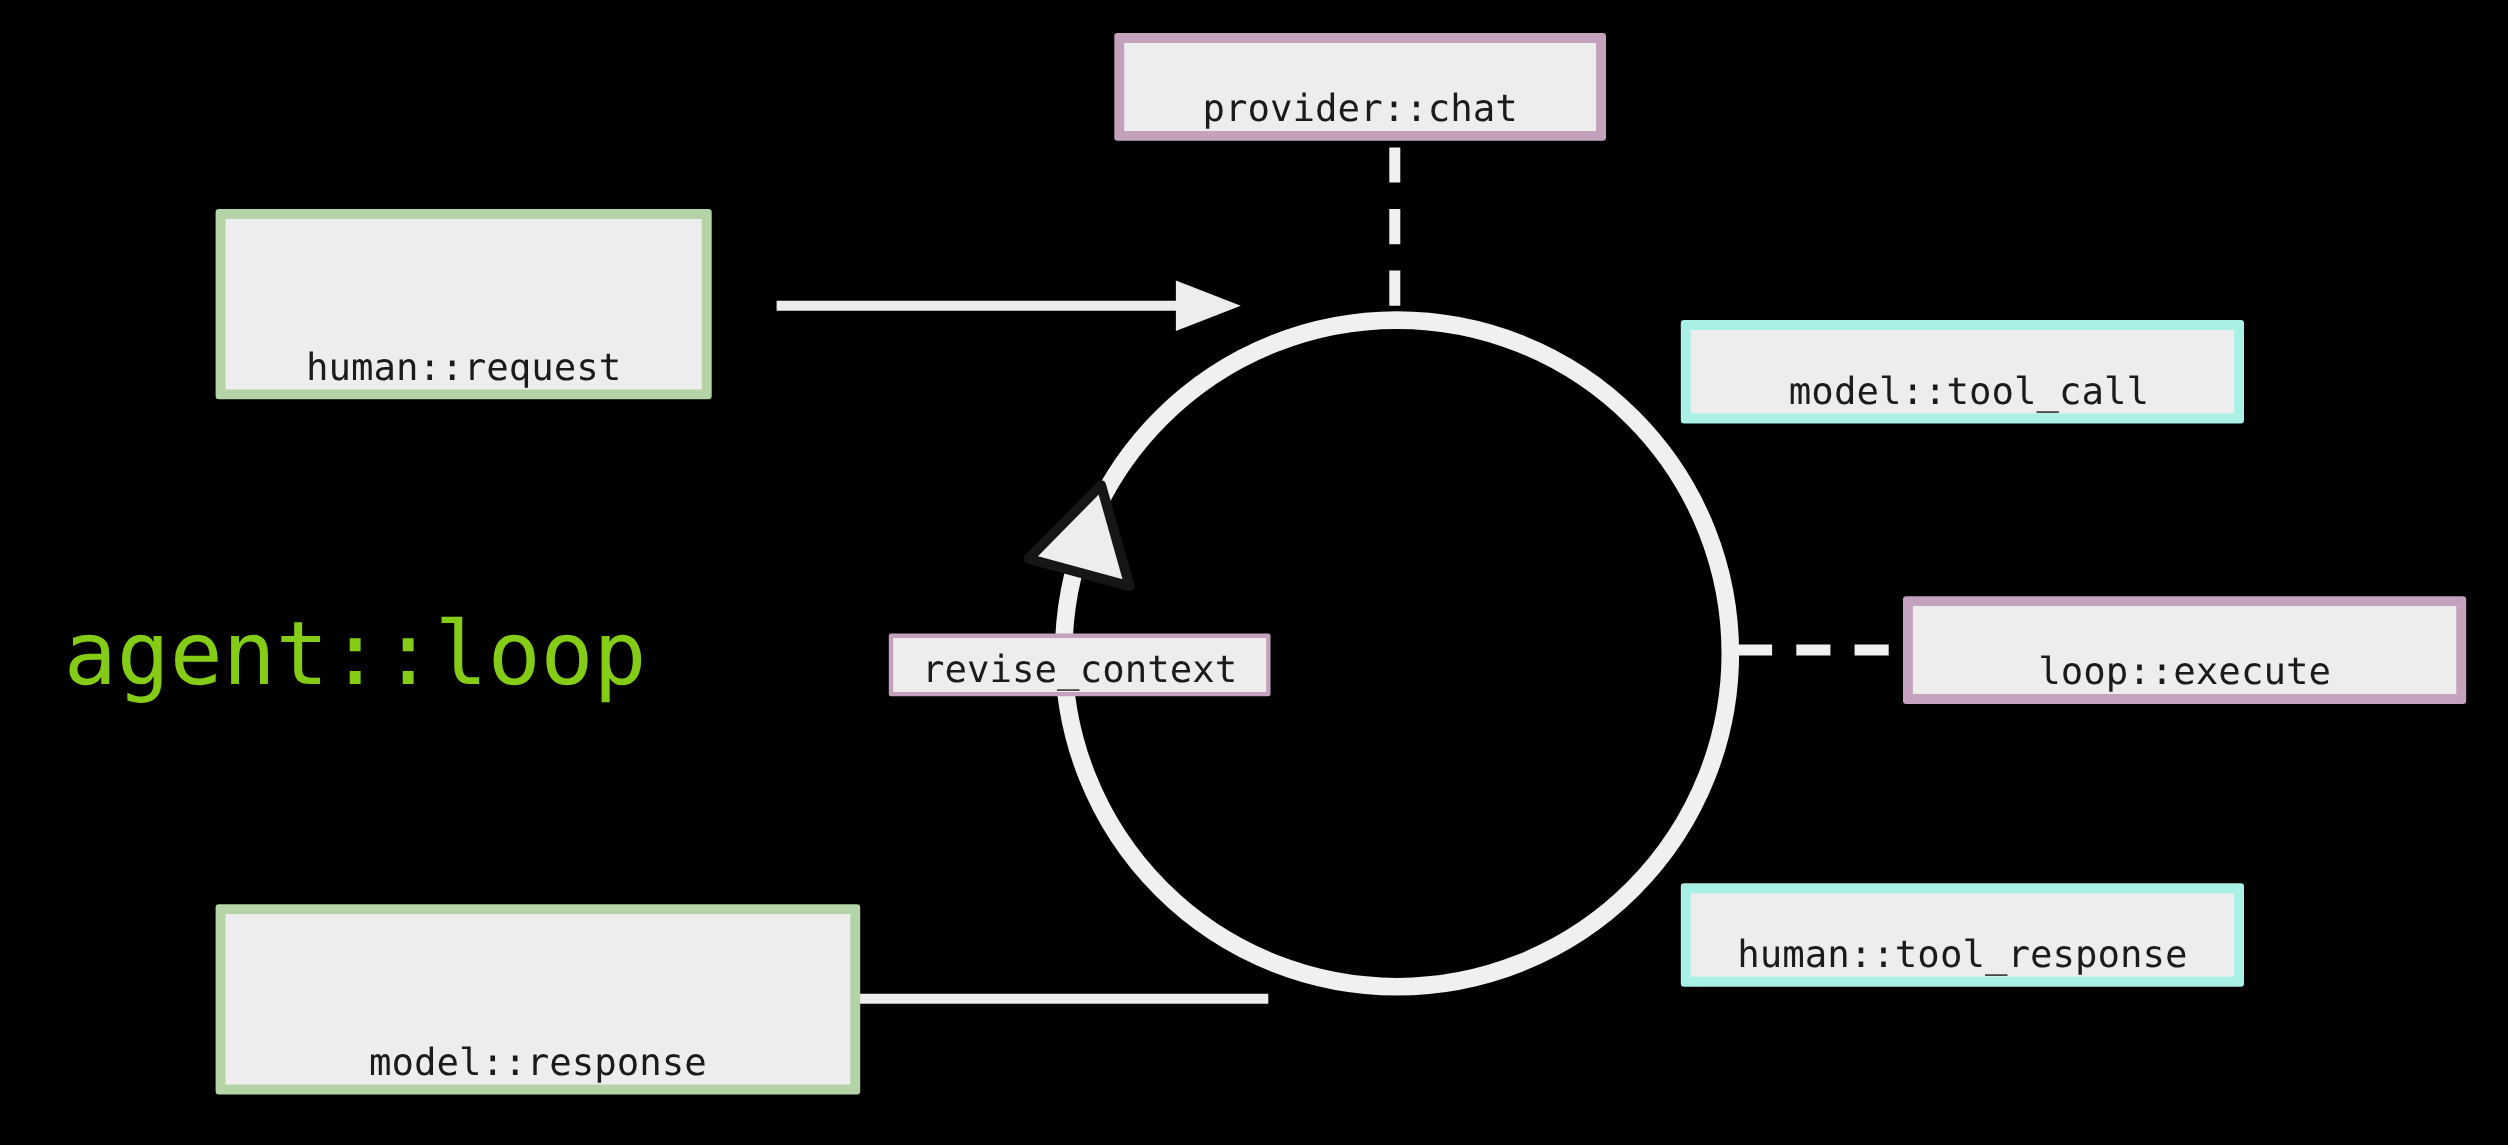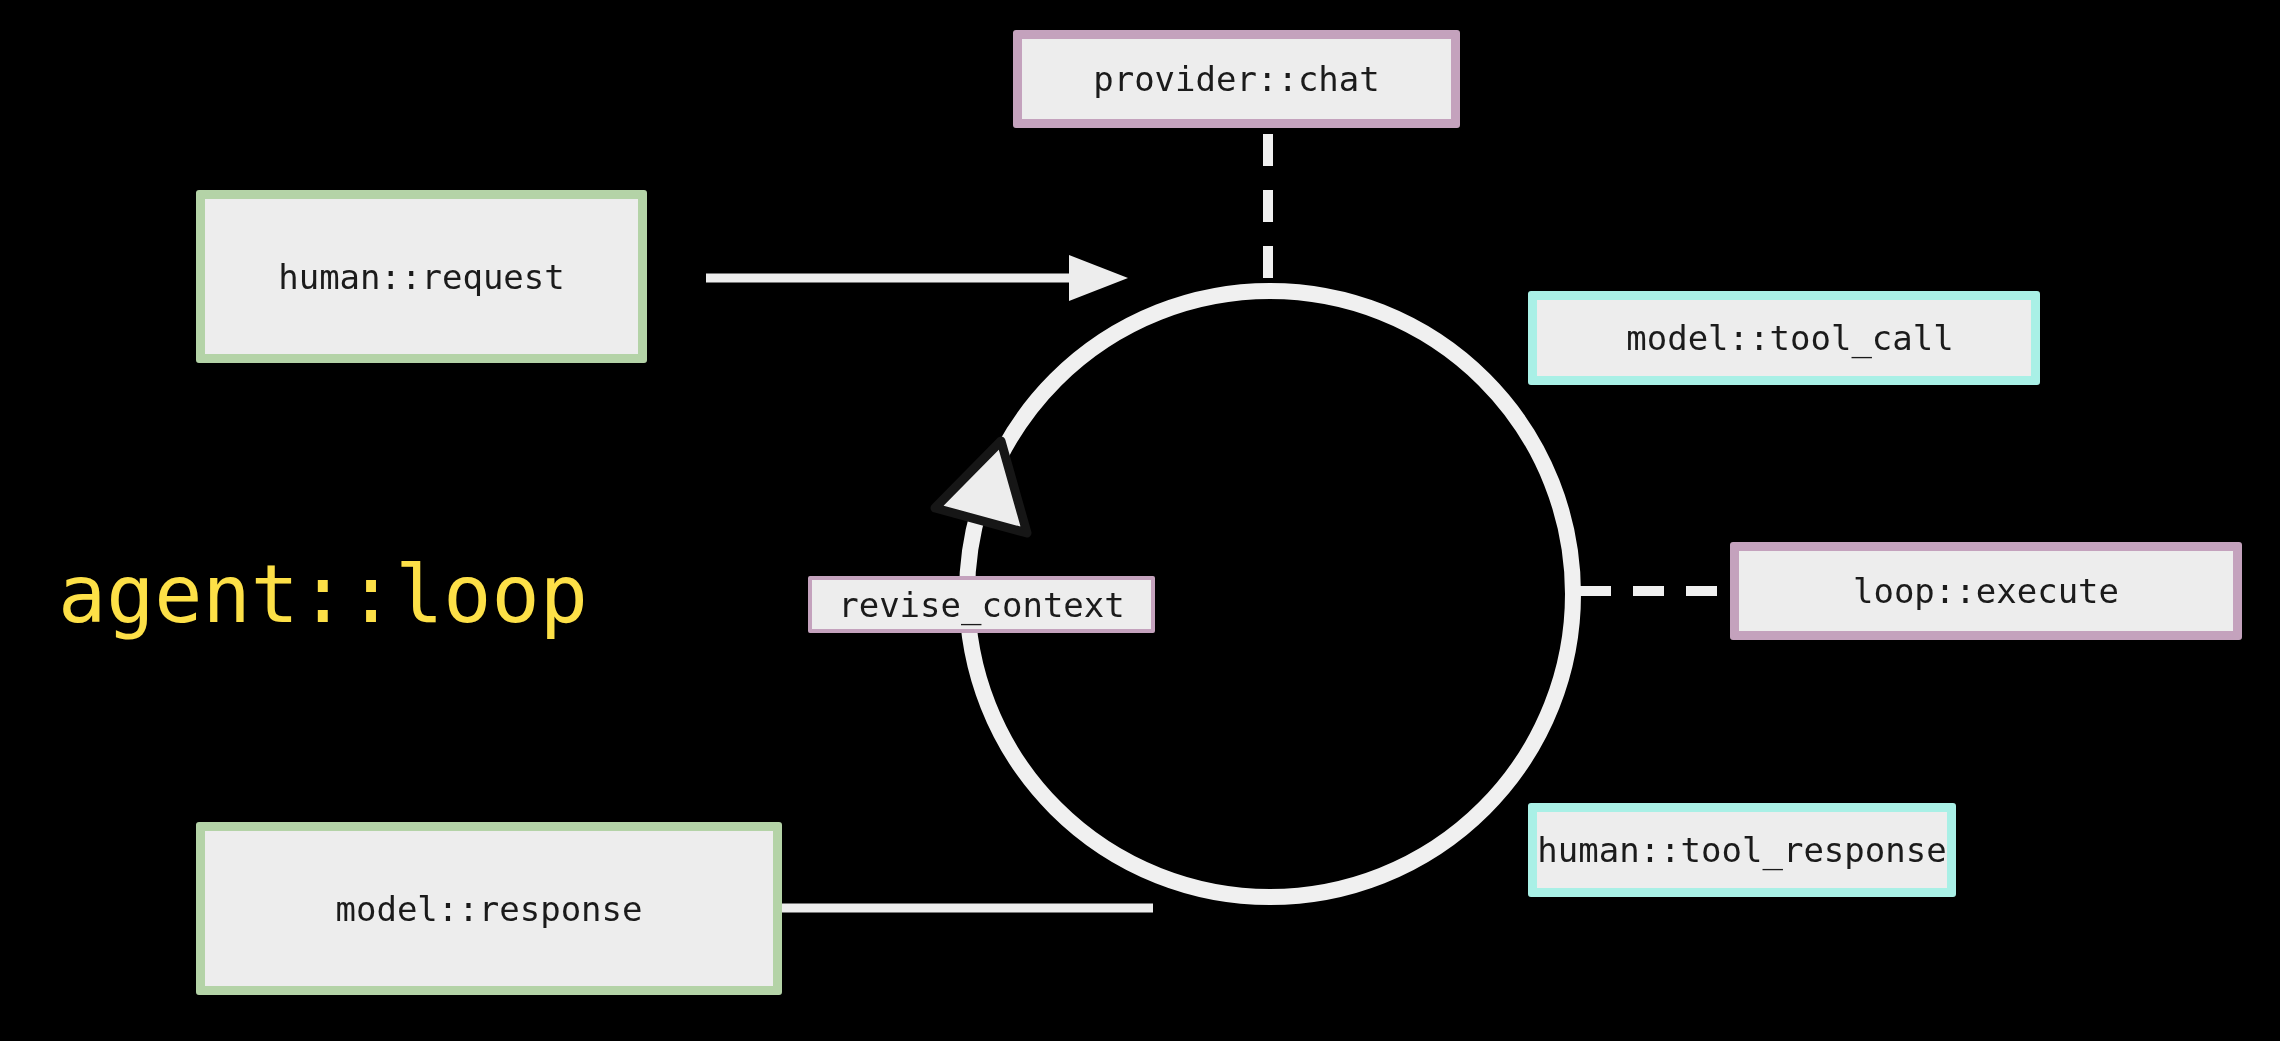--- a/index.html
+++ b/index.html
@@ -19,47 +19,47 @@
     position: absolute;
     left: 0;
     top: 0;
     width: 2280px;
     height: 1041px;
   }
   .node {
     position: absolute;
     background: #ededed;
     display: flex;
-    align-items: center;
+    align-items: flex-end;
     justify-content: center;
     color: #1b1b1b;
     font-size: 34px;
     border-style: solid;
     border-width: 9px;
     border-radius: 3px;
     box-sizing: border-box;
     white-space: nowrap;
   }
   .b-pink  { border-color: #c4a2bd; }
   .b-green { border-color: #b4d3a7; }
   .b-cyan  { border-color: #a9f0e6; }
 
   #node-provider-chat       { left: 1013px; top: 30px;  width: 447px; height: 98px; }
   #node-human-request       { left: 196px;  top: 190px; width: 451px; height: 173px; }
   #node-model-tool-call     { left: 1528px; top: 291px; width: 512px; height: 94px; padding-left: 12px; }
   #node-tool-execute        { left: 1730px; top: 542px; width: 512px; height: 98px; }
-  #node-human-tool-response { left: 1528px; top: 803px; width: 428px; height: 94px; }
+  #node-human-tool-response { left: 1528px; top: 803px; width: 512px; height: 94px; }
   #node-model-response      { left: 196px;  top: 822px; width: 586px; height: 173px; }
   #node-revise-context      { left: 808px;  top: 576px; width: 347px; height: 57px; border-width: 4px; border-radius: 2px; }
 
   #loop-title {
     position: absolute;
     left: 58px;
     top: 545px;
-    color: #fde047;
+    color: #84cc16;
     font-size: 80px;
     line-height: 100px;
     white-space: nowrap;
   }
 </style>
 </head>
 <body>
 
 <div id="stage">
 

